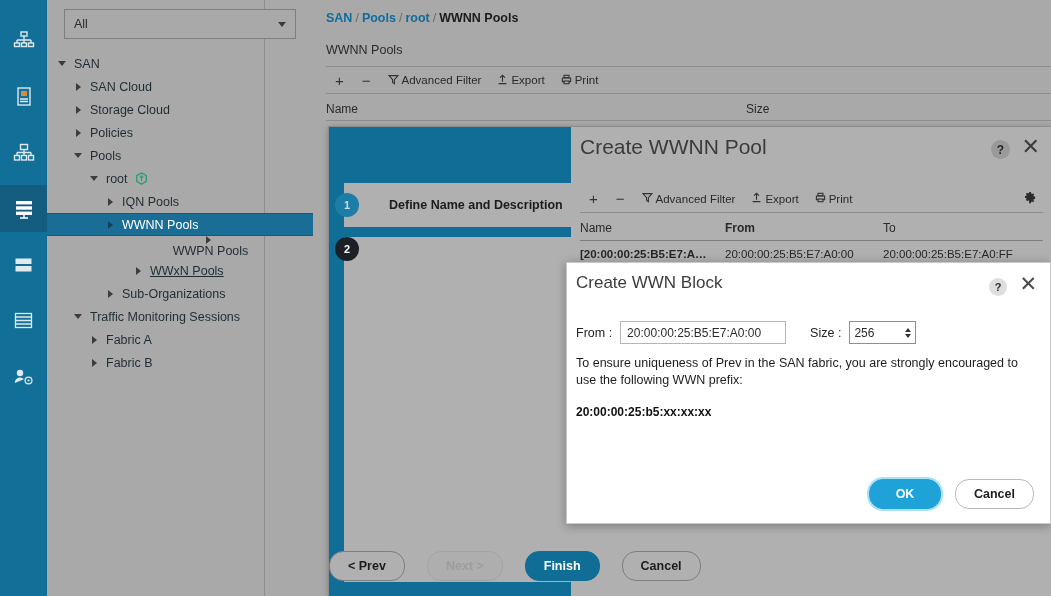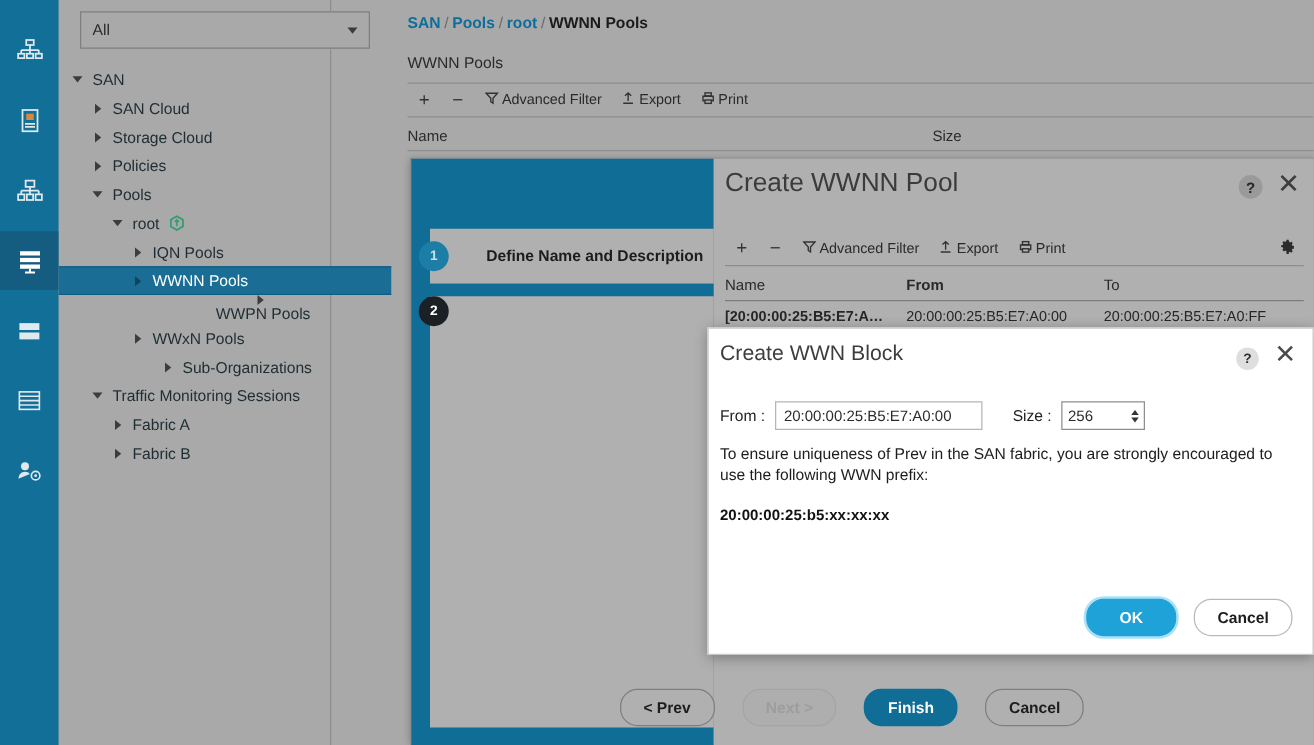--- a/index.html
+++ b/index.html
@@ -227,21 +227,21 @@
     display: flex; align-items: center;
     font-size: 11.5px; color: #262626;
     white-space: nowrap;
   }
   #wiz-table-row .c-name { width: 145px; font-weight: bold; overflow: hidden; }
   #wiz-table-row .c-from { width: 158px; }
 
   #wiz-footer {
     position: absolute; left: 0; bottom: 0;
     width: 723px; height: 58px;
-    display: flex; align-items: center; justify-content: center;
+    display: flex; align-items: center; justify-content: flex-start;
     padding-right: 18px; gap: 22px;
   }
   .btn {
     height: 30px; min-width: 72px;
     border-radius: 14px;
     display: flex; align-items: center; justify-content: center;
     font-size: 12.5px; font-weight: bold;
     padding: 0 18px;
   }
   .btn-outline { background: #b0b0b0; border: 1px solid #7e7e7e; color: #1d1d1d; }
@@ -462,27 +462,27 @@
             <span class="arrow-right"></span>
           </span>
           <span class="tree-label">WWNN Pools</span>
         </div>
         <div class="tree-row" style="padding-left: 56px; flex-direction: column;">
           <span class="tw">
             <span class="arrow-right"></span>
           </span>
           <span class="tree-label">WWPN Pools</span>
         </div>
+        <div class="tree-row" style="padding-left: 84px; text-decoration: underline;">
+          <span class="tw">
+            <span class="arrow-right"></span>
+          </span>
+          <span class="tree-label">WWxN Pools</span>
+        </div>
         <div class="tree-row" style="padding-left: 56px;">
-          <span class="tw">
-            <span class="arrow-right"></span>
-          </span>
-          <span class="tree-label">WWxN Pools</span>
-        </div>
-        <div class="tree-row" style="padding-left: 80px;">
           <span class="tw">
             <span class="arrow-right"></span>
           </span>
           <span class="tree-label">Sub-Organizations</span>
         </div>
         <div class="tree-row" style="padding-left: 24px;">
           <span class="tw">
             <span class="arrow-down"></span>
           </span>
           <span class="tree-label">Traffic Monitoring Sessions</span>

